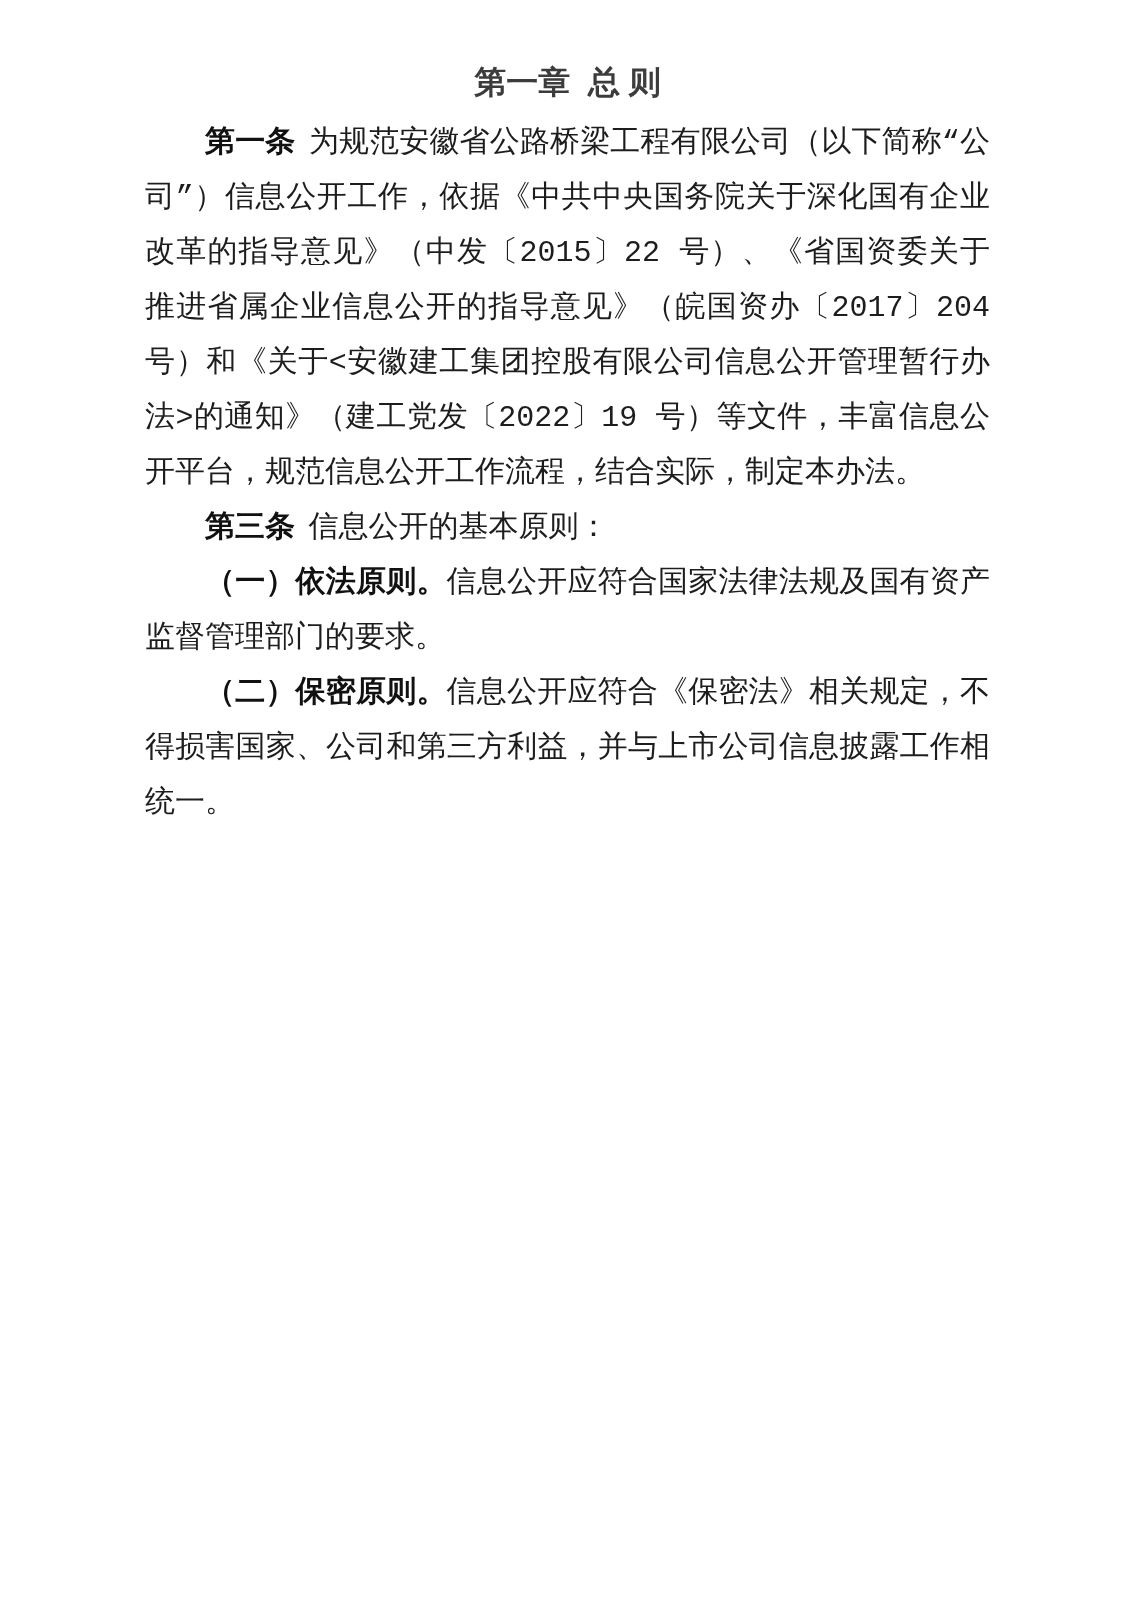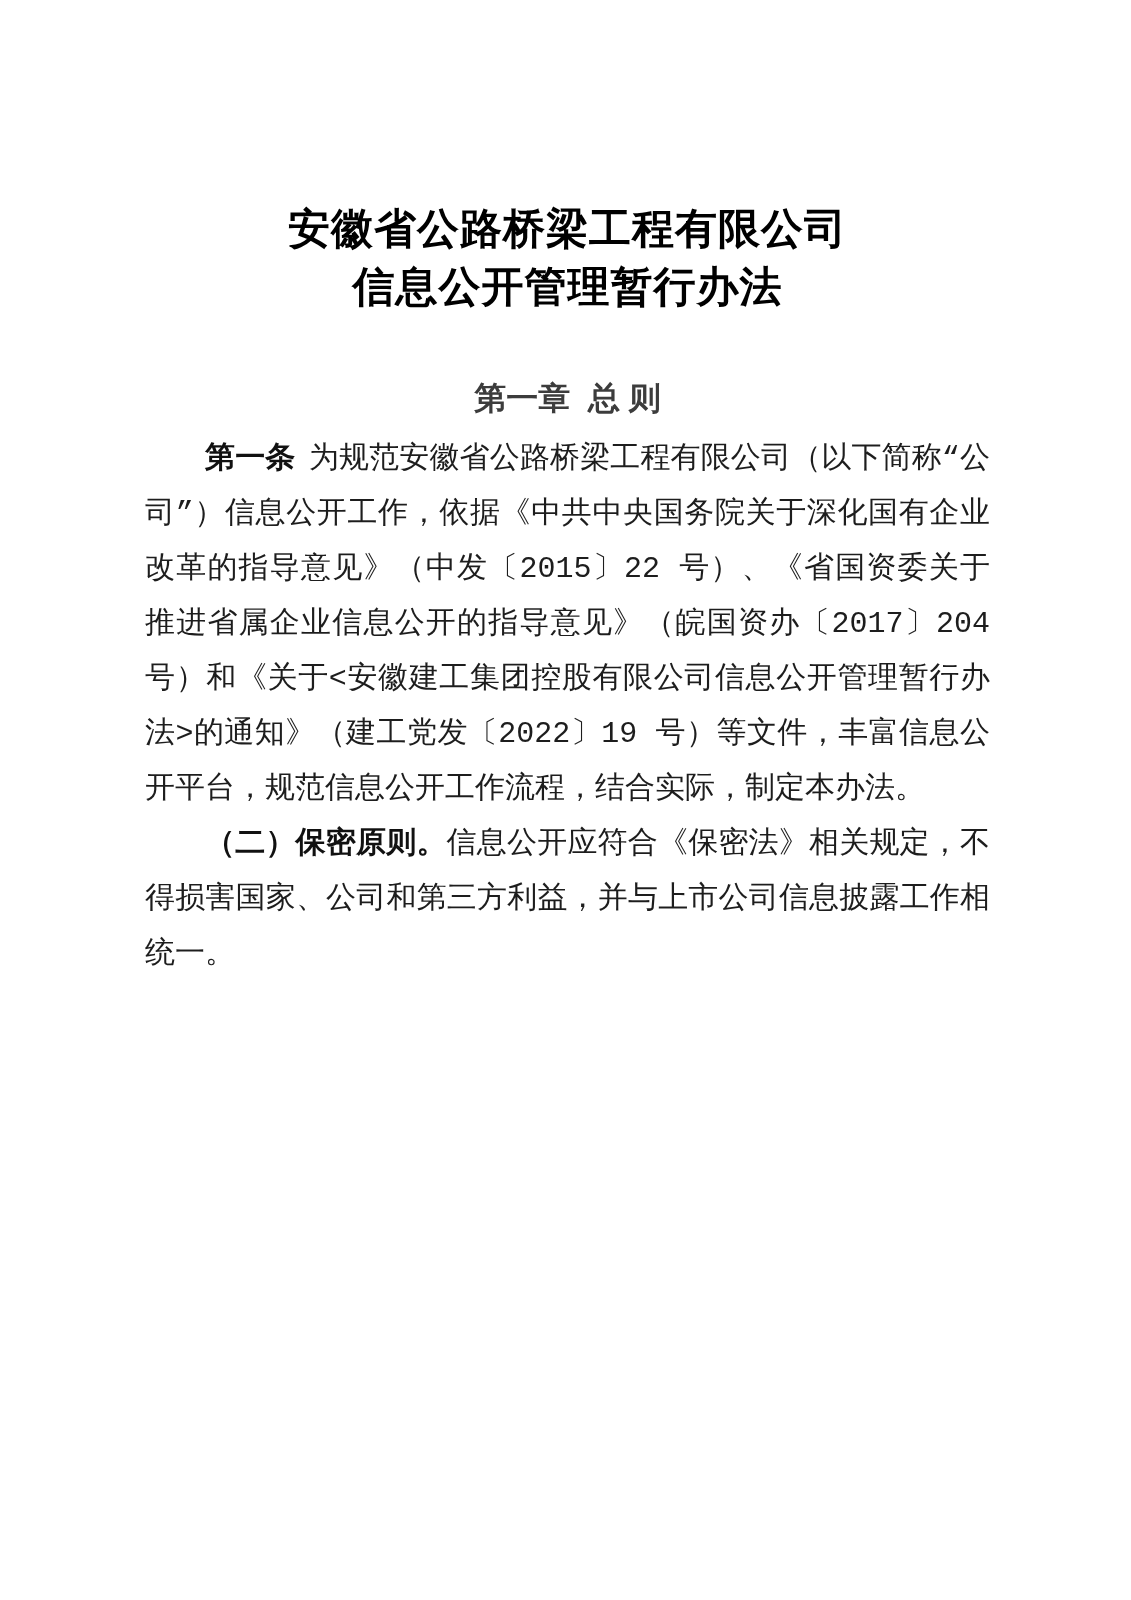--- a/index.html
+++ b/index.html
@@ -63,34 +63,36 @@
   }
   .lead-spaced {
     margin-right: 0.45em;
   }
 </style>
 </head>
 <body>
 
 <div class="page">
 
-  <h1 class="doc-title">
-    <span class="title-line">安徽省公路桥梁工程有限公司</span>
-    <span class="title-line">信息公开管理暂行办法</span>
-  </h1>
 
   <h2 class="chapter-heading">第一章  总 则</h2>
 
   <div class="body-text">
 
     <p class="para">
       <span class="lead lead-spaced">第一条</span><span>为规范安徽省公路桥梁工程有限公司（以下简称“公司”）信息公开工作，依据《中共中央国务院关于深化国有企业改革的指导意见》（中发〔2015〕22 号）、《省国资委关于推进省属企业信息公开的指导意见》（皖国资办〔2017〕204 号）和《关于&lt;安徽建工集团控股有限公司信息公开管理暂行办法&gt;的通知》（建工党发〔2022〕19 号）等文件，丰富信息公开平台，规范信息公开工作流程，结合实际，制定本办法。</span>
     </p>
 
 
+    <p class="para">
+      <span class="lead lead-spaced">第三条</span><span>信息公开的基本原则：</span>
+    </p>
 
+    <p class="para">
+      <span class="lead">（一）依法原则。</span><span>信息公开应符合国家法律法规及国有资产监督管理部门的要求。</span>
+    </p>
 
     <p class="para">
       <span class="lead">（二）保密原则。</span><span>信息公开应符合《保密法》相关规定，不得损害国家、公司和第三方利益，并与上市公司信息披露工作相统一。</span>
     </p>
 
   </div>
 </div>
 
 </body></html>

